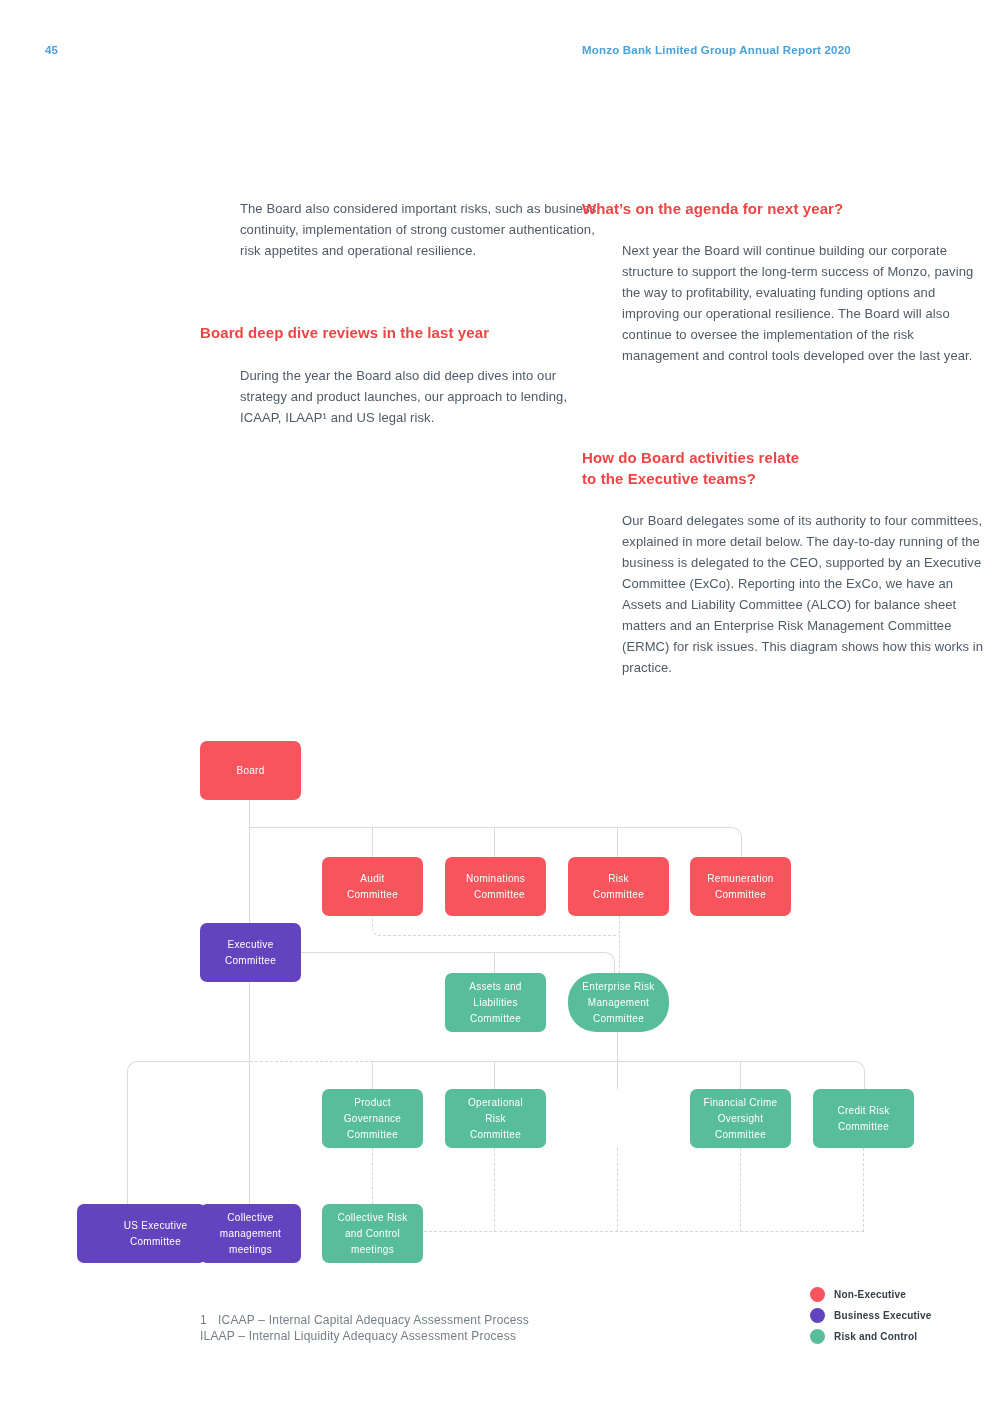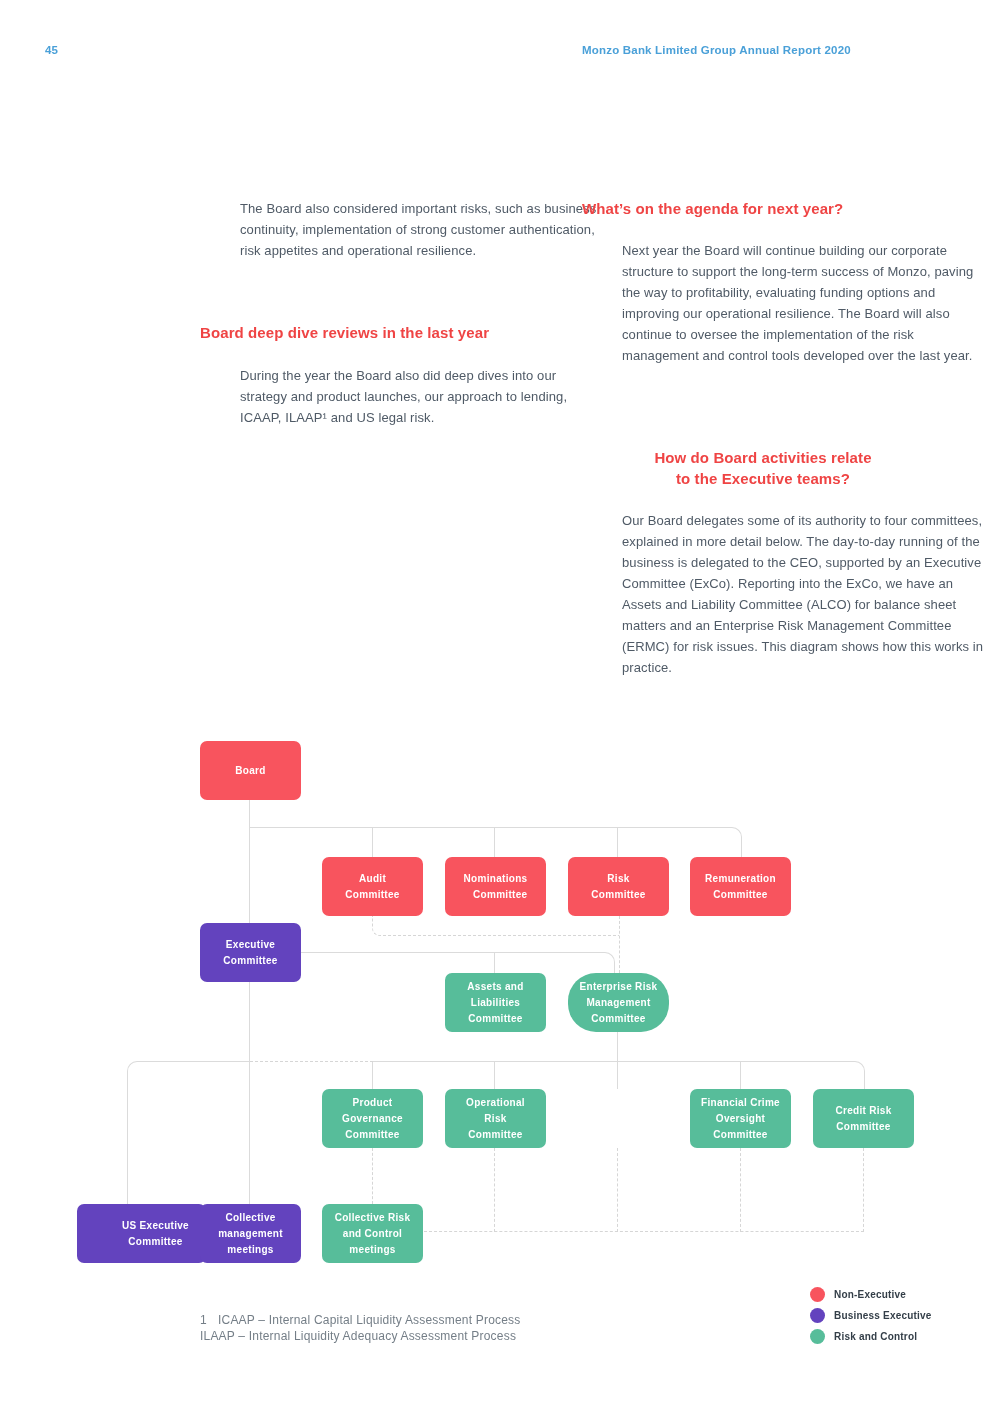--- a/index.html
+++ b/index.html
@@ -7,25 +7,25 @@
         font-family:"Liberation Sans",sans-serif;}
 
   
   .hdr{position:absolute;top:44px;font-size:11.5px;font-weight:bold;color:#4AA0D8;letter-spacing:.2px;}
   .page-num{left:45px;}
   .report-title{left:582px;}
 
   
   .p{position:absolute;font-size:13px;line-height:21px;color:#4F5A66;letter-spacing:.1px;margin-left:40px;}
   .h{position:absolute;font-size:15px;line-height:21px;font-weight:bold;color:#ef4444;letter-spacing:.1px;}
-  .pre{white-space:pre-line;text-align:center;}
+  .pre{white-space:pre-line;}
 
   
   .obox{position:absolute;width:101px;height:59px;border-radius:7px;display:flex;align-items:center;
-        justify-content:center;text-align:center;color:#ffffff;font-size:10px;font-weight:bold;
+        justify-content:center;text-align:center;color:#ffffff;font-size:10px;font-weight:normal;
         line-height:1.6;letter-spacing:.3px;white-space:pre-line;}
   .red{background:#F8545E;}
   .purple{background:#6343BE;}
   .green{background:#57BD9A;}
 
   
   .ln{position:absolute;}
   .sv{border-left:1.5px solid #DBDBDB;width:0;}
   .corner-tr{border-top:1.5px solid #DBDBDB;border-right:1.5px solid #DBDBDB;border-top-right-radius:10px;}
   .corner-tl{border-top:1.5px solid #DBDBDB;border-left:1.5px solid #DBDBDB;border-top-left-radius:10px;}
@@ -132,16 +132,16 @@
       <span class="legend-dot purple"></span>
       <span class="legend-label">Business Executive</span>
     </div>
     <div class="legend-row">
       <span class="legend-dot green"></span>
       <span class="legend-label">Risk and Control</span>
     </div>
   </div>
 
   <div class="fn" style="left:200px;top:1312px;">1</div>
-  <div class="fn" style="left:218px;top:1312px;">ICAAP – Internal Capital Liquidity Assessment Process</div>
+  <div class="fn" style="left:218px;top:1312px;">ICAAP – Internal Capital Adequacy Assessment Process</div>
   <div class="fn" style="left:200px;top:1328px;">ILAAP – Internal Liquidity Adequacy Assessment Process</div>
 
 </div>
 
 </body></html>

